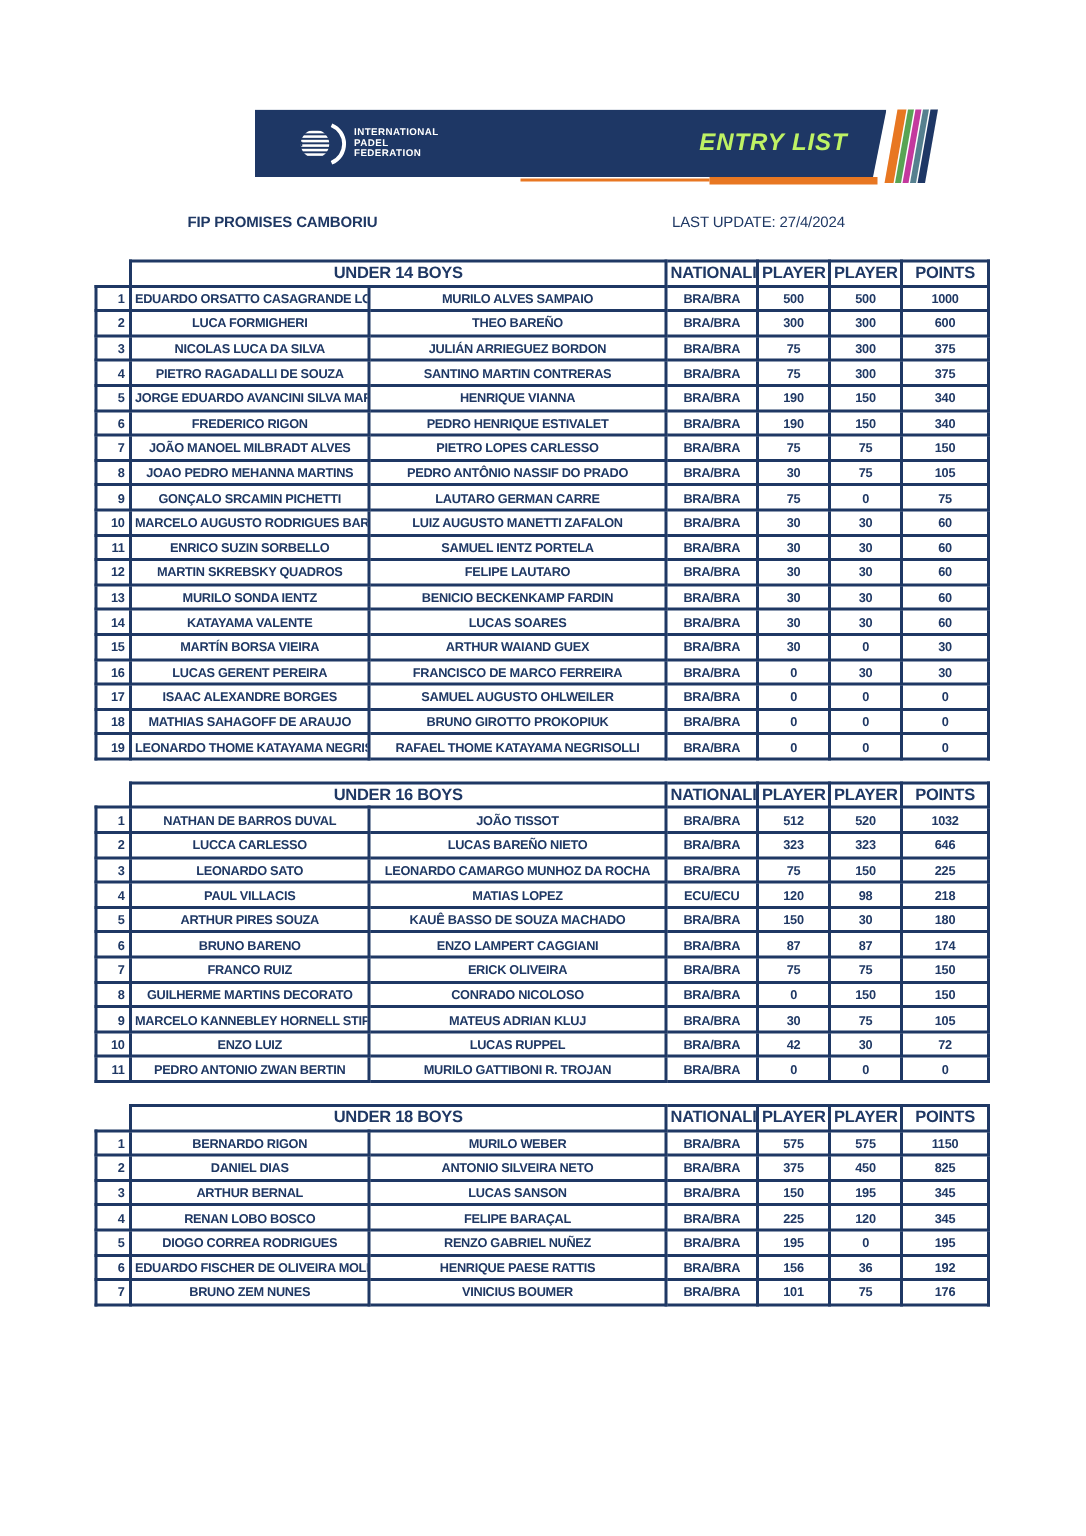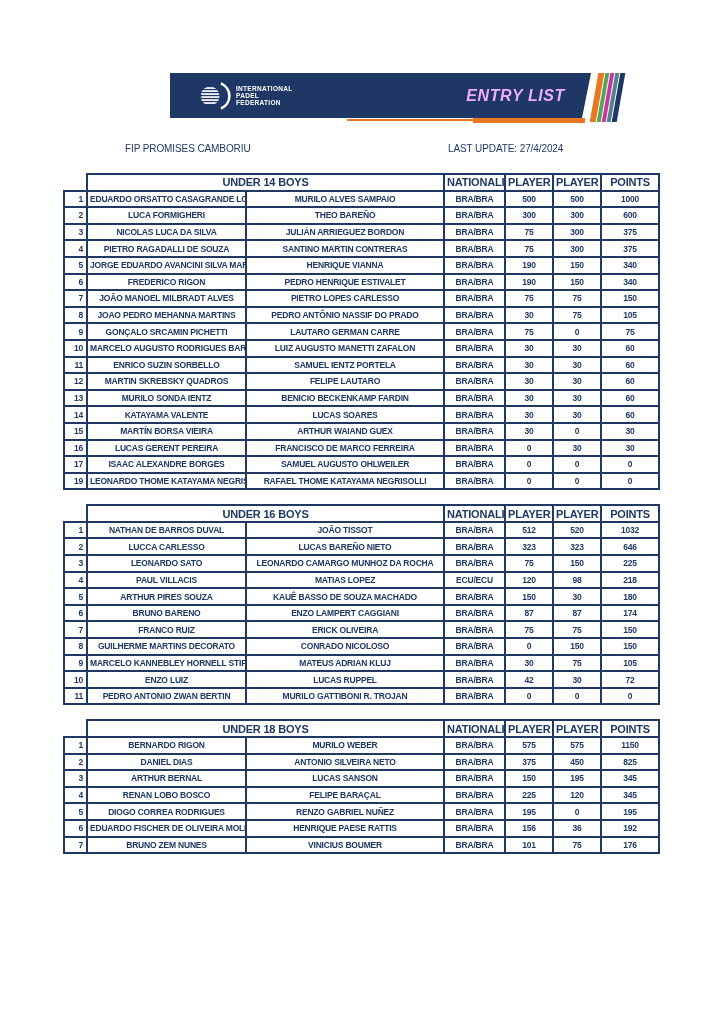--- a/index.html
+++ b/index.html
@@ -10,30 +10,30 @@
   
   .banner{
     position:absolute;left:170px;top:73px;width:421px;height:45px;
     background:#1e3765;
     clip-path:polygon(0 0,100% 0,calc(100% - 9px) 100%,0 100%);
     display:flex;align-items:center;justify-content:space-between;
   }
   .logo{display:flex;align-items:center;gap:4px;margin-left:28px;}
   .logo-text{color:#fff;font-weight:bold;font-size:6.5px;line-height:7px;letter-spacing:.3px;}
   .entry-list{
-    color:#f0abfc;font-weight:bold;font-style:italic;font-size:16px;
+    color:#bef264;font-weight:bold;font-style:italic;font-size:16px;
     letter-spacing:.6px;margin-right:26px;white-space:nowrap;
   }
   .stripes{position:absolute;left:594px;top:73px;height:49px;display:flex;gap:1px;}
   .stripes div{height:100%;transform:skewX(-10deg);}
   .underline-thin{position:absolute;left:347px;top:119px;width:126px;height:2px;background:#e87722;}
   .underline-thick{position:absolute;left:473px;top:118px;width:112px;height:5px;background:#e87722;}
   
   .titlebar{position:absolute;left:0;top:143px;width:724px;height:14px;}
-  .event-title{position:absolute;left:125px;top:0;font-weight:normal;font-size:10px;letter-spacing:-.1px;white-space:nowrap;text-align:center;}
+  .event-title{position:absolute;left:125px;top:0;font-weight:bold;font-size:10px;letter-spacing:-.1px;white-space:nowrap;text-align:center;}
   .last-update{position:absolute;left:448px;top:0;font-weight:normal;font-size:10px;letter-spacing:-.1px;white-space:nowrap;}
   
   .tables-region{position:absolute;left:63px;top:173px;width:600px;}
   table.entry{
     border-collapse:collapse;table-layout:fixed;width:597px;margin-bottom:14px;
   }
   table.entry th,table.entry td{
     border:2px solid #1f3864;height:14.6px;padding:0 2px;
     font-weight:bold;font-size:8.5px;letter-spacing:-.2px;
     text-align:center;vertical-align:middle;color:#1f3864;
@@ -260,20 +260,29 @@
           <tr>
             <td class="num">17</td>
             <td class="">ISAAC ALEXANDRE BORGES</td>
             <td class="">SAMUEL AUGUSTO OHLWEILER</td>
             <td class="">BRA/BRA</td>
             <td class="">0</td>
             <td class="">0</td>
             <td class="">0</td>
           </tr>
           <tr>
+            <td class="num">18</td>
+            <td class="">MATHIAS SAHAGOFF DE ARAUJO</td>
+            <td class="">BRUNO GIROTTO PROKOPIUK</td>
+            <td class="">BRA/BRA</td>
+            <td class="">0</td>
+            <td class="">0</td>
+            <td class="">0</td>
+          </tr>
+          <tr>
             <td class="num">19</td>
             <td class="">LEONARDO THOME KATAYAMA NEGRISOLLI</td>
             <td class="">RAFAEL THOME KATAYAMA NEGRISOLLI</td>
             <td class="">BRA/BRA</td>
             <td class="">0</td>
             <td class="">0</td>
             <td class="">0</td>
           </tr>
         </tbody>
       </table>

